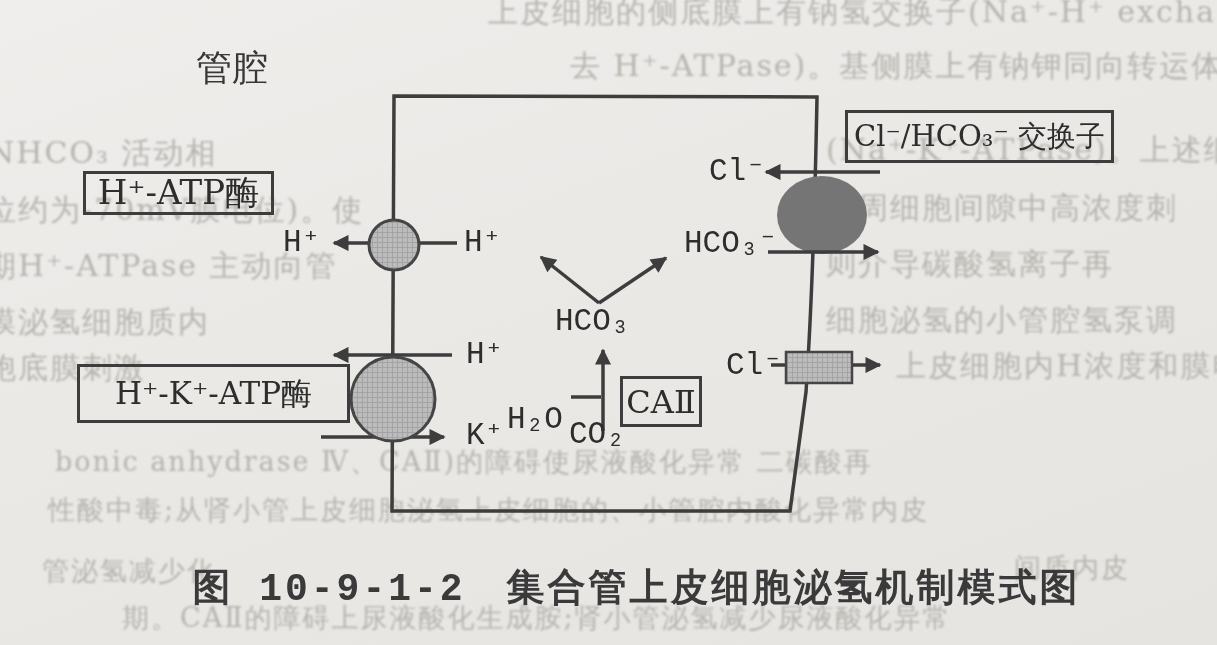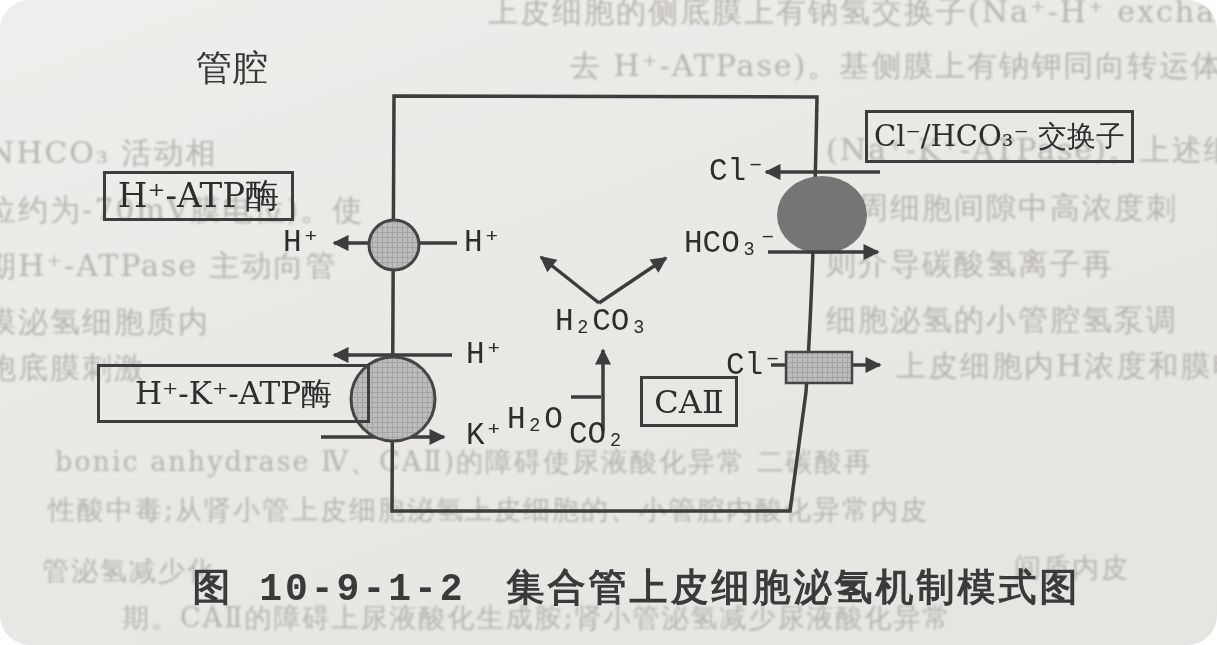--- a/index.html
+++ b/index.html
@@ -1,28 +1,28 @@
 <!DOCTYPE html>
 <html><head>
 <meta charset="utf-8">
 <style>
   html,body{margin:0;padding:0;}
   body{width:1217px;height:645px;overflow:hidden;
        font-family:"DejaVu Serif","DejaVu Sans",serif;}
   #page{position:relative;width:1217px;height:645px;overflow:hidden;
         background:linear-gradient(160deg,#efeeec 0%,#eae9e6 40%,#e5e4e1 100%);
-        color:#2f2f2f;border-radius:30px;}
+        color:#2f2f2f;}
   
   .ghost{position:absolute;white-space:nowrap;font-size:30px;letter-spacing:2px;
          color:#b7b4ae;filter:blur(1.2px);user-select:none;}
   .ghost.small{font-size:27px;}
   
   .lbox{position:absolute;border:3px solid #3d3d3d;display:flex;
         align-items:center;justify-content:center;white-space:nowrap;
-        color:#2d2d2d;background:transparent;box-sizing:border-box;margin-left:20px;}
+        color:#2d2d2d;background:transparent;box-sizing:border-box;}
   
   .ion{position:absolute;font-size:31px;line-height:1.05;white-space:nowrap;
        color:#2d2d2d;font-family:Liberation Mono, monospace;}
   .cjk-label{position:absolute;font-size:36px;color:#383838;white-space:nowrap;}
   #caption{position:absolute;left:0;top:562px;width:1217px;text-align:center;
            font-family:Liberation Mono, monospace;
            font-weight:700;font-size:38px;letter-spacing:3px;color:#3a3a3a;
            white-space:nowrap;padding-left:28px;}
   svg{position:absolute;left:0;top:0;}
 </style>
@@ -83,31 +83,31 @@
     <line x1="603" y1="431" x2="603" y2="350" stroke="#3d3d3d" stroke-width="3.5" marker-end="url(#ah)"></line>
     <line x1="571" y1="397" x2="601" y2="397" stroke="#3d3d3d" stroke-width="3.5"></line>
 
     <line x1="771" y1="365" x2="787" y2="365" stroke="#3d3d3d" stroke-width="3.5"></line>
     <rect x="786" y="352" width="66" height="31" fill="url(#hatch)" stroke="#454545" stroke-width="2.5"></rect>
     <line x1="853" y1="365" x2="880" y2="365" stroke="#3d3d3d" stroke-width="3.5" marker-end="url(#ah)"></line>
   </svg>
 
   <div class="cjk-label" style="left:196px;top:44px">管腔</div>
 
-  <div class="lbox" style="left:83px;top:171px;width:191px;height:50px;font-size:34px">H⁺-ATP酶</div>
+  <div class="lbox" style="left:83px;top:171px;width:191px;height:44px;font-size:34px">H⁺-ATP酶</div>
   <div class="lbox" style="left:77px;top:364px;width:273px;height:59px;font-size:31px">H⁺-K⁺-ATP酶</div>
   <div class="lbox" style="left:845px;top:110px;width:269px;height:53px;font-size:29px">Cl⁻/HCO₃⁻ 交换子</div>
-  <div class="lbox" style="left:620px;top:376px;width:98px;height:51px;font-size:32px">CAⅡ</div>
+  <div class="lbox" style="left:620px;top:376px;width:82px;height:51px;font-size:32px">CAⅡ</div>
 
   <div class="ion" style="left:283px;top:227px">H⁺</div>
   <div class="ion" style="left:464px;top:227px">H⁺</div>
   <div class="ion" style="left:466px;top:339px">H⁺</div>
   <div class="ion" style="left:466px;top:420px">K⁺</div>
   <div class="ion" style="left:709px;top:156px">Cl⁻</div>
   <div class="ion" style="left:684px;top:228px">HCO₃⁻</div>
-  <div class="ion" style="left:555px;top:306px">H₂CO₃</div>
+  <div class="ion" style="left:555px;top:306px">HCO₃</div>
   <div class="ion" style="left:507px;top:404px">H₂O</div>
   <div class="ion" style="left:569px;top:419px">CO₂</div>
   <div class="ion" style="left:726px;top:350px">Cl⁻</div>
 
   <div id="caption">图 10-9-1-2　集合管上皮细胞泌氢机制模式图</div>
 
 </div>
 
 </body></html>

